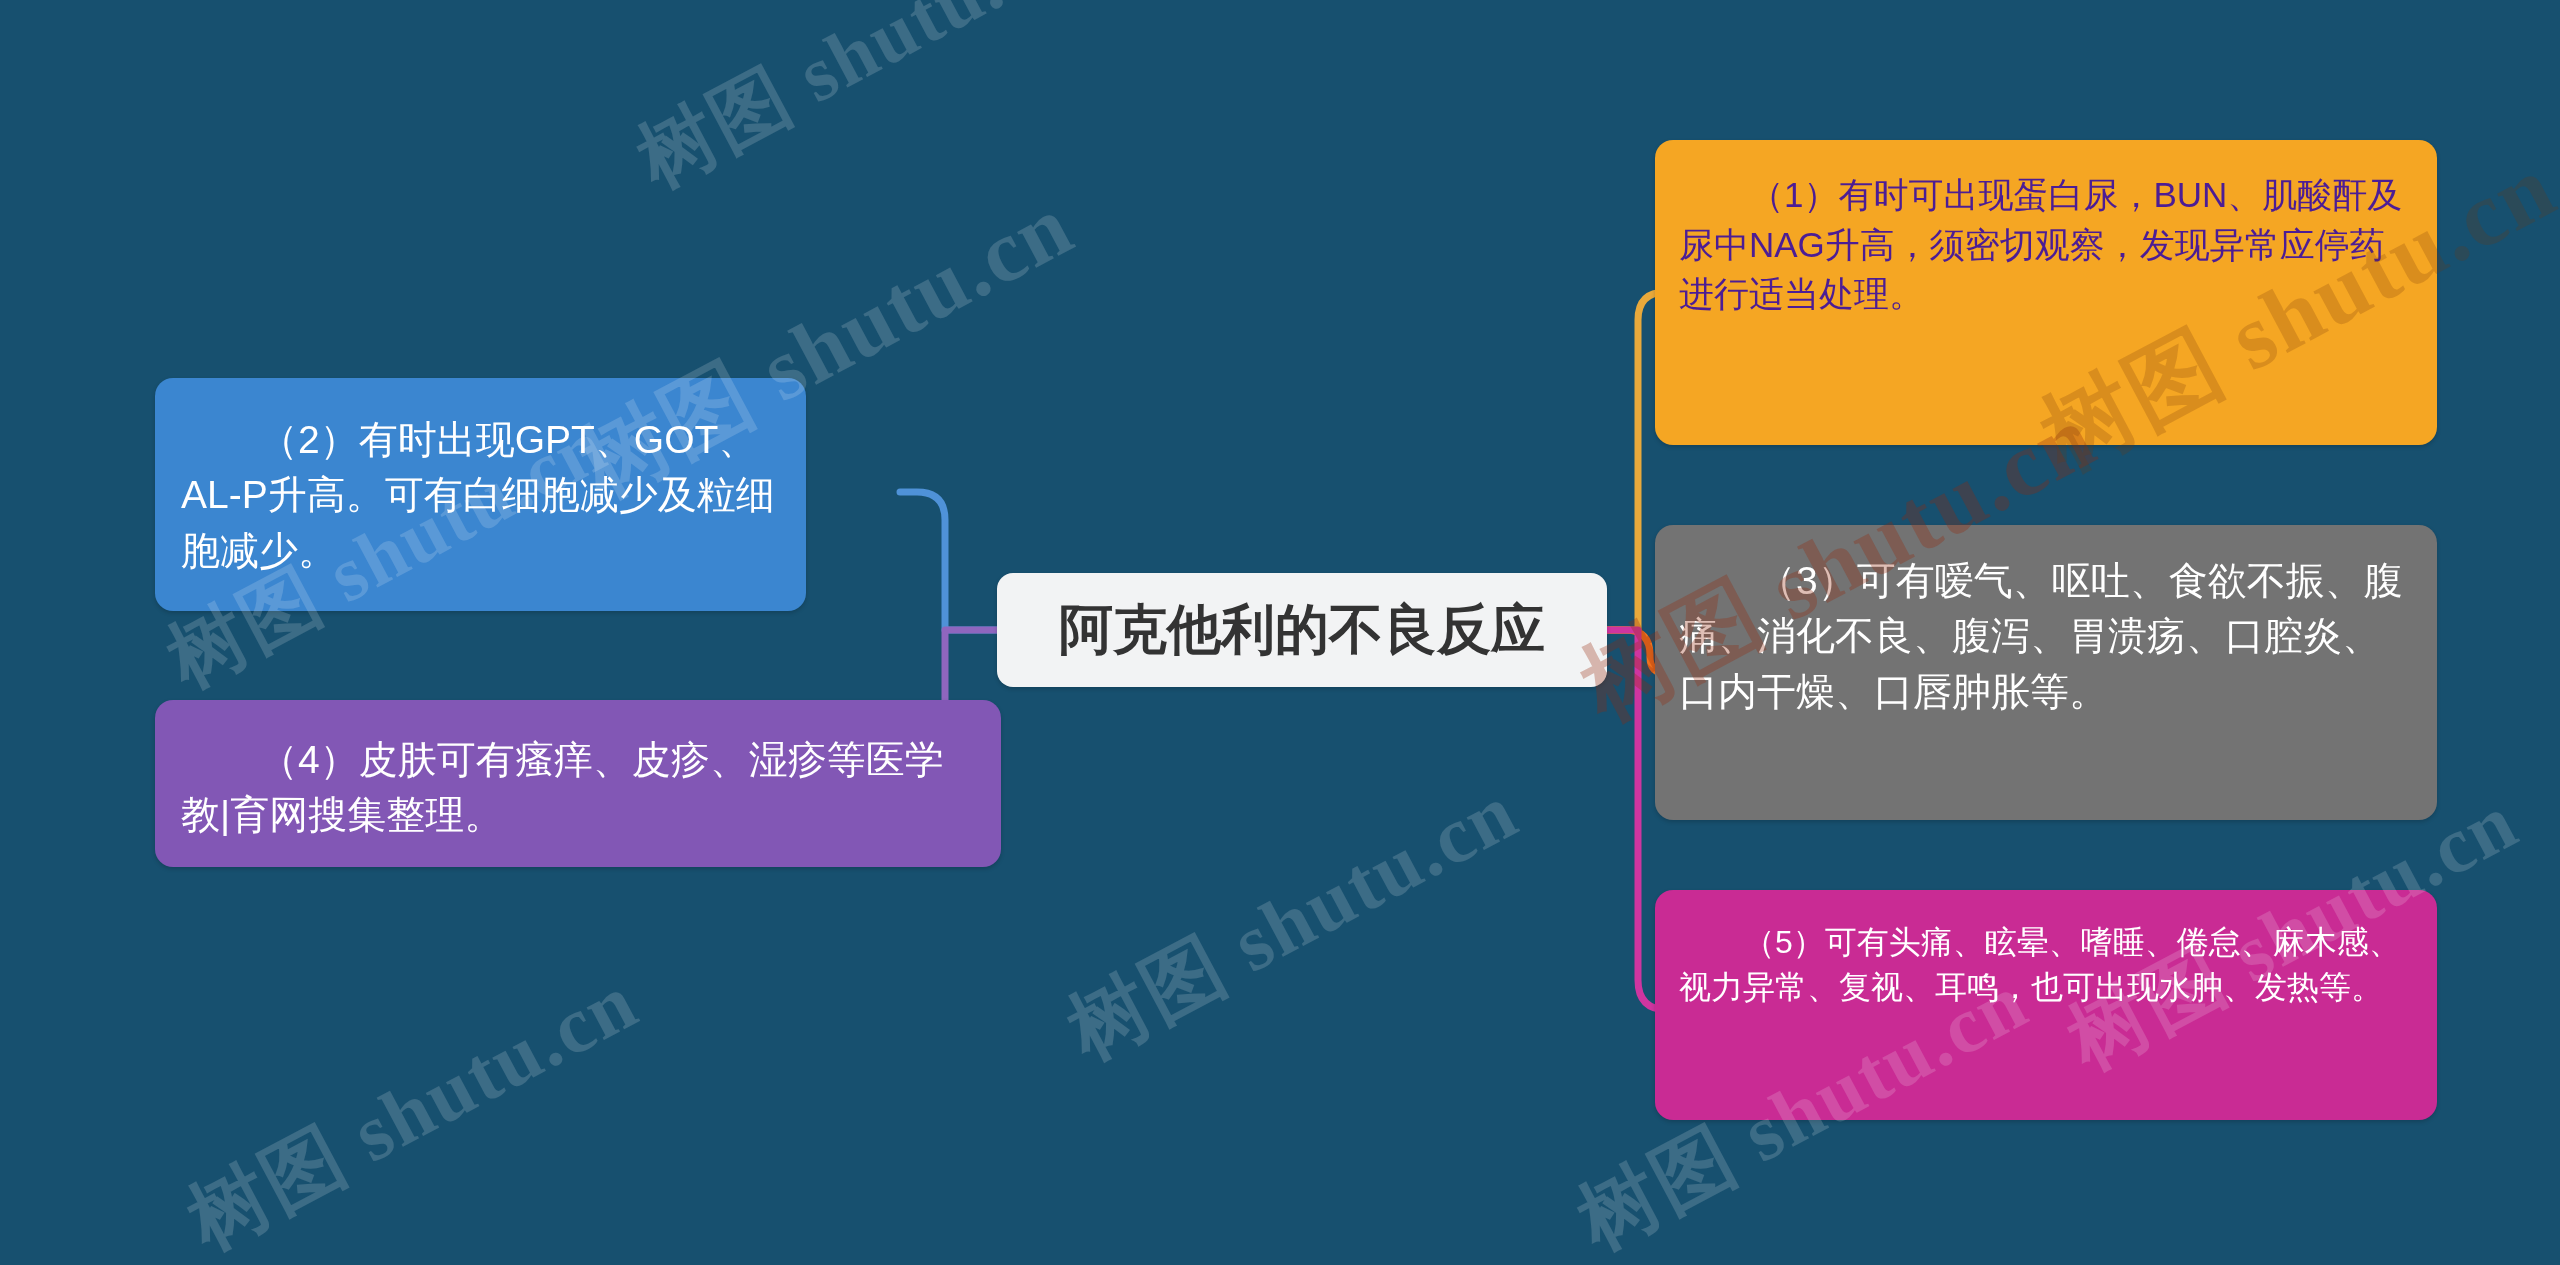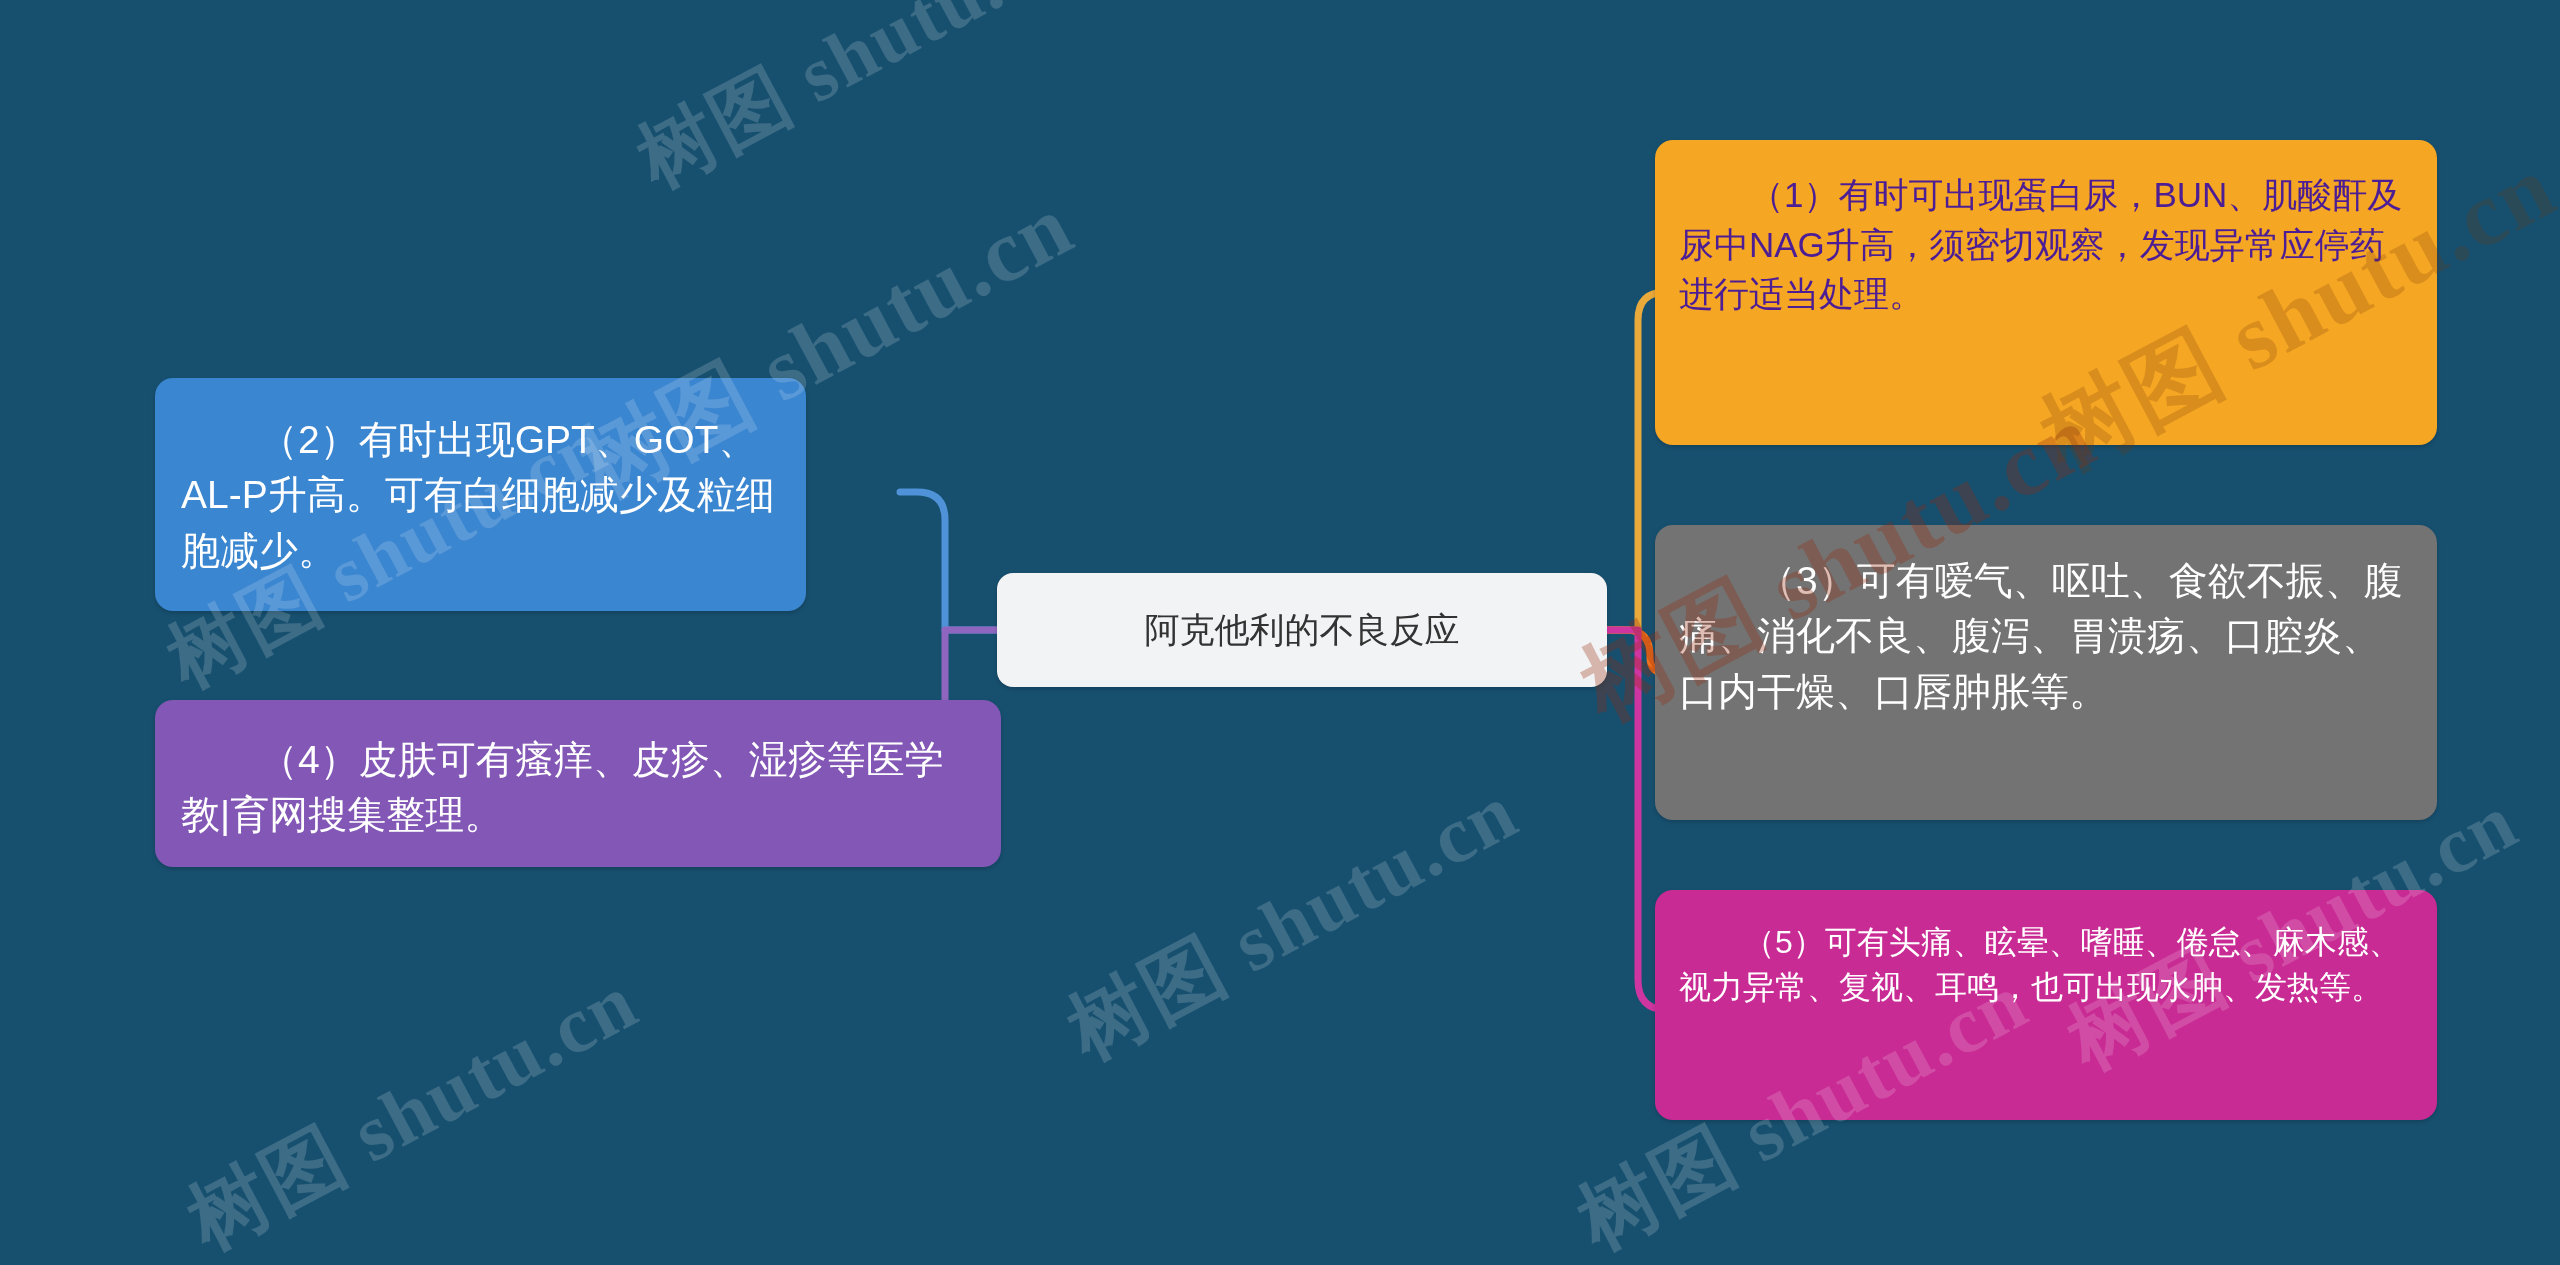--- a/index.html
+++ b/index.html
@@ -64,22 +64,22 @@
     left:997px;top:573px;width:610px;height:114px;
     background:#f2f3f4;
     border-radius:16px;
     align-items:center;
     justify-content:center;
   }
   #node-root .txt{
     text-indent:0;
     text-align:center;
     color:#333333;
-    font-size:35px;
-    font-weight:400;
+    font-size:54px;
+    font-weight:700;
     line-height:1.1;
   }
 
   
   #node-b2{
     left:155px;top:378px;width:651px;height:233px;
     background:#3b86d0;
     padding:34px 26px 0 26px;
   }
   #node-b2 .txt{color:#ffffff;font-size:39px;}

